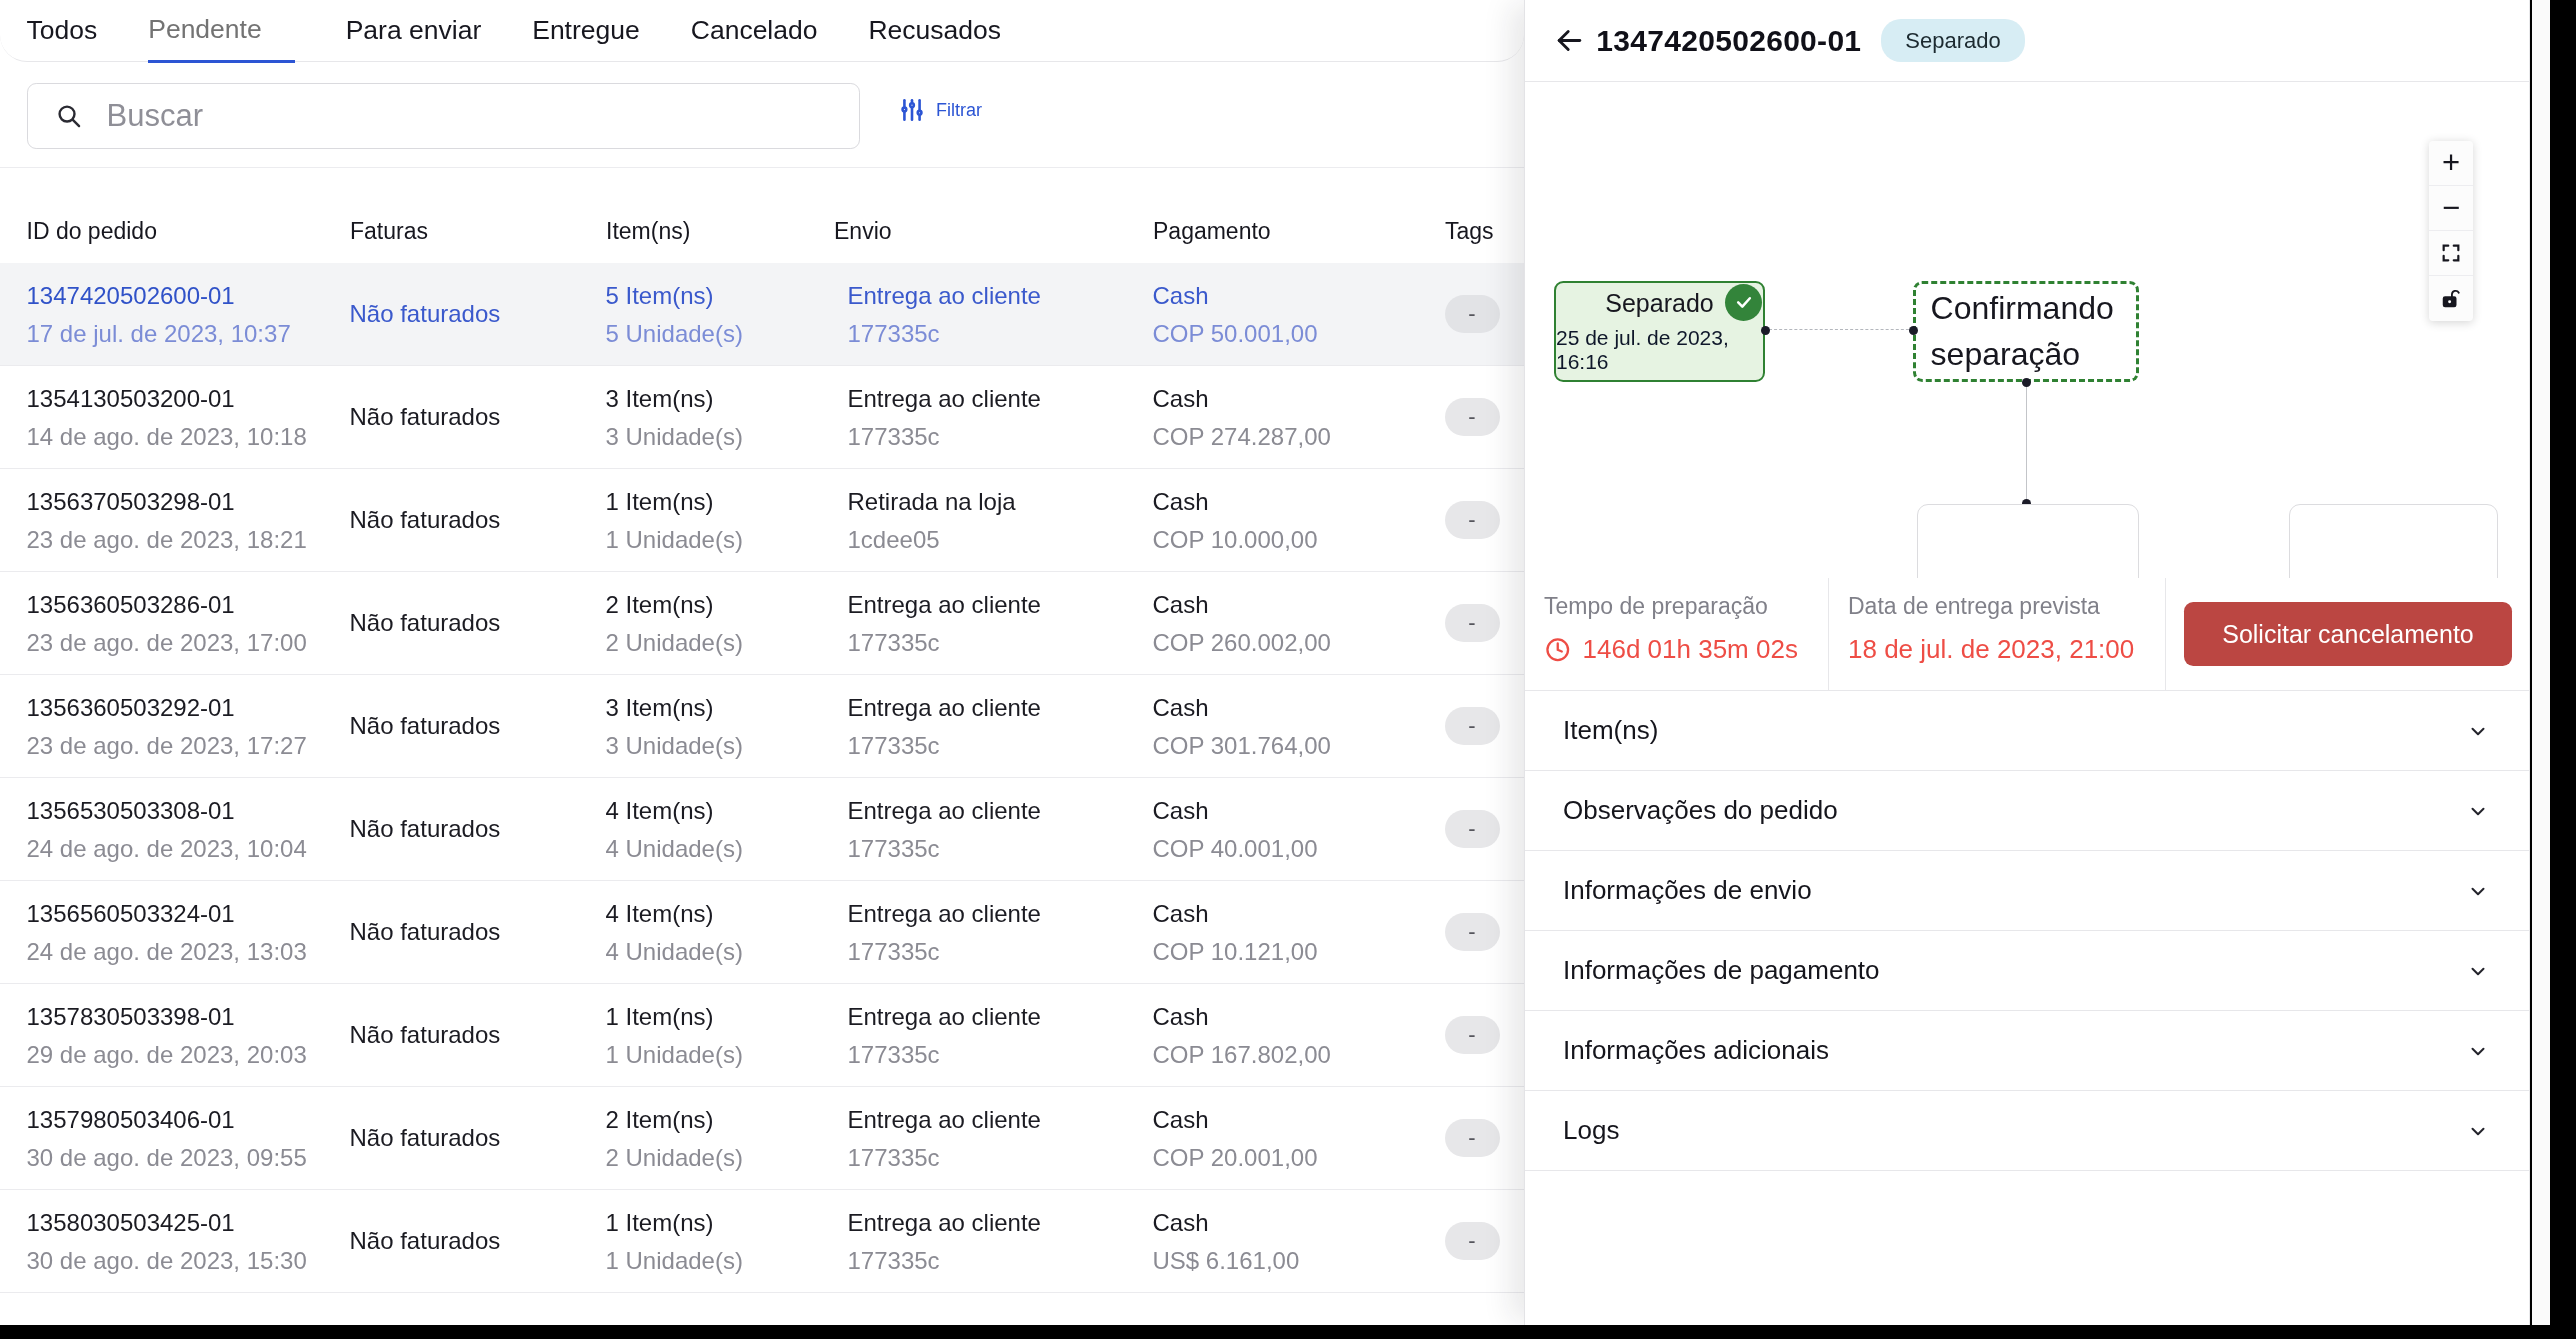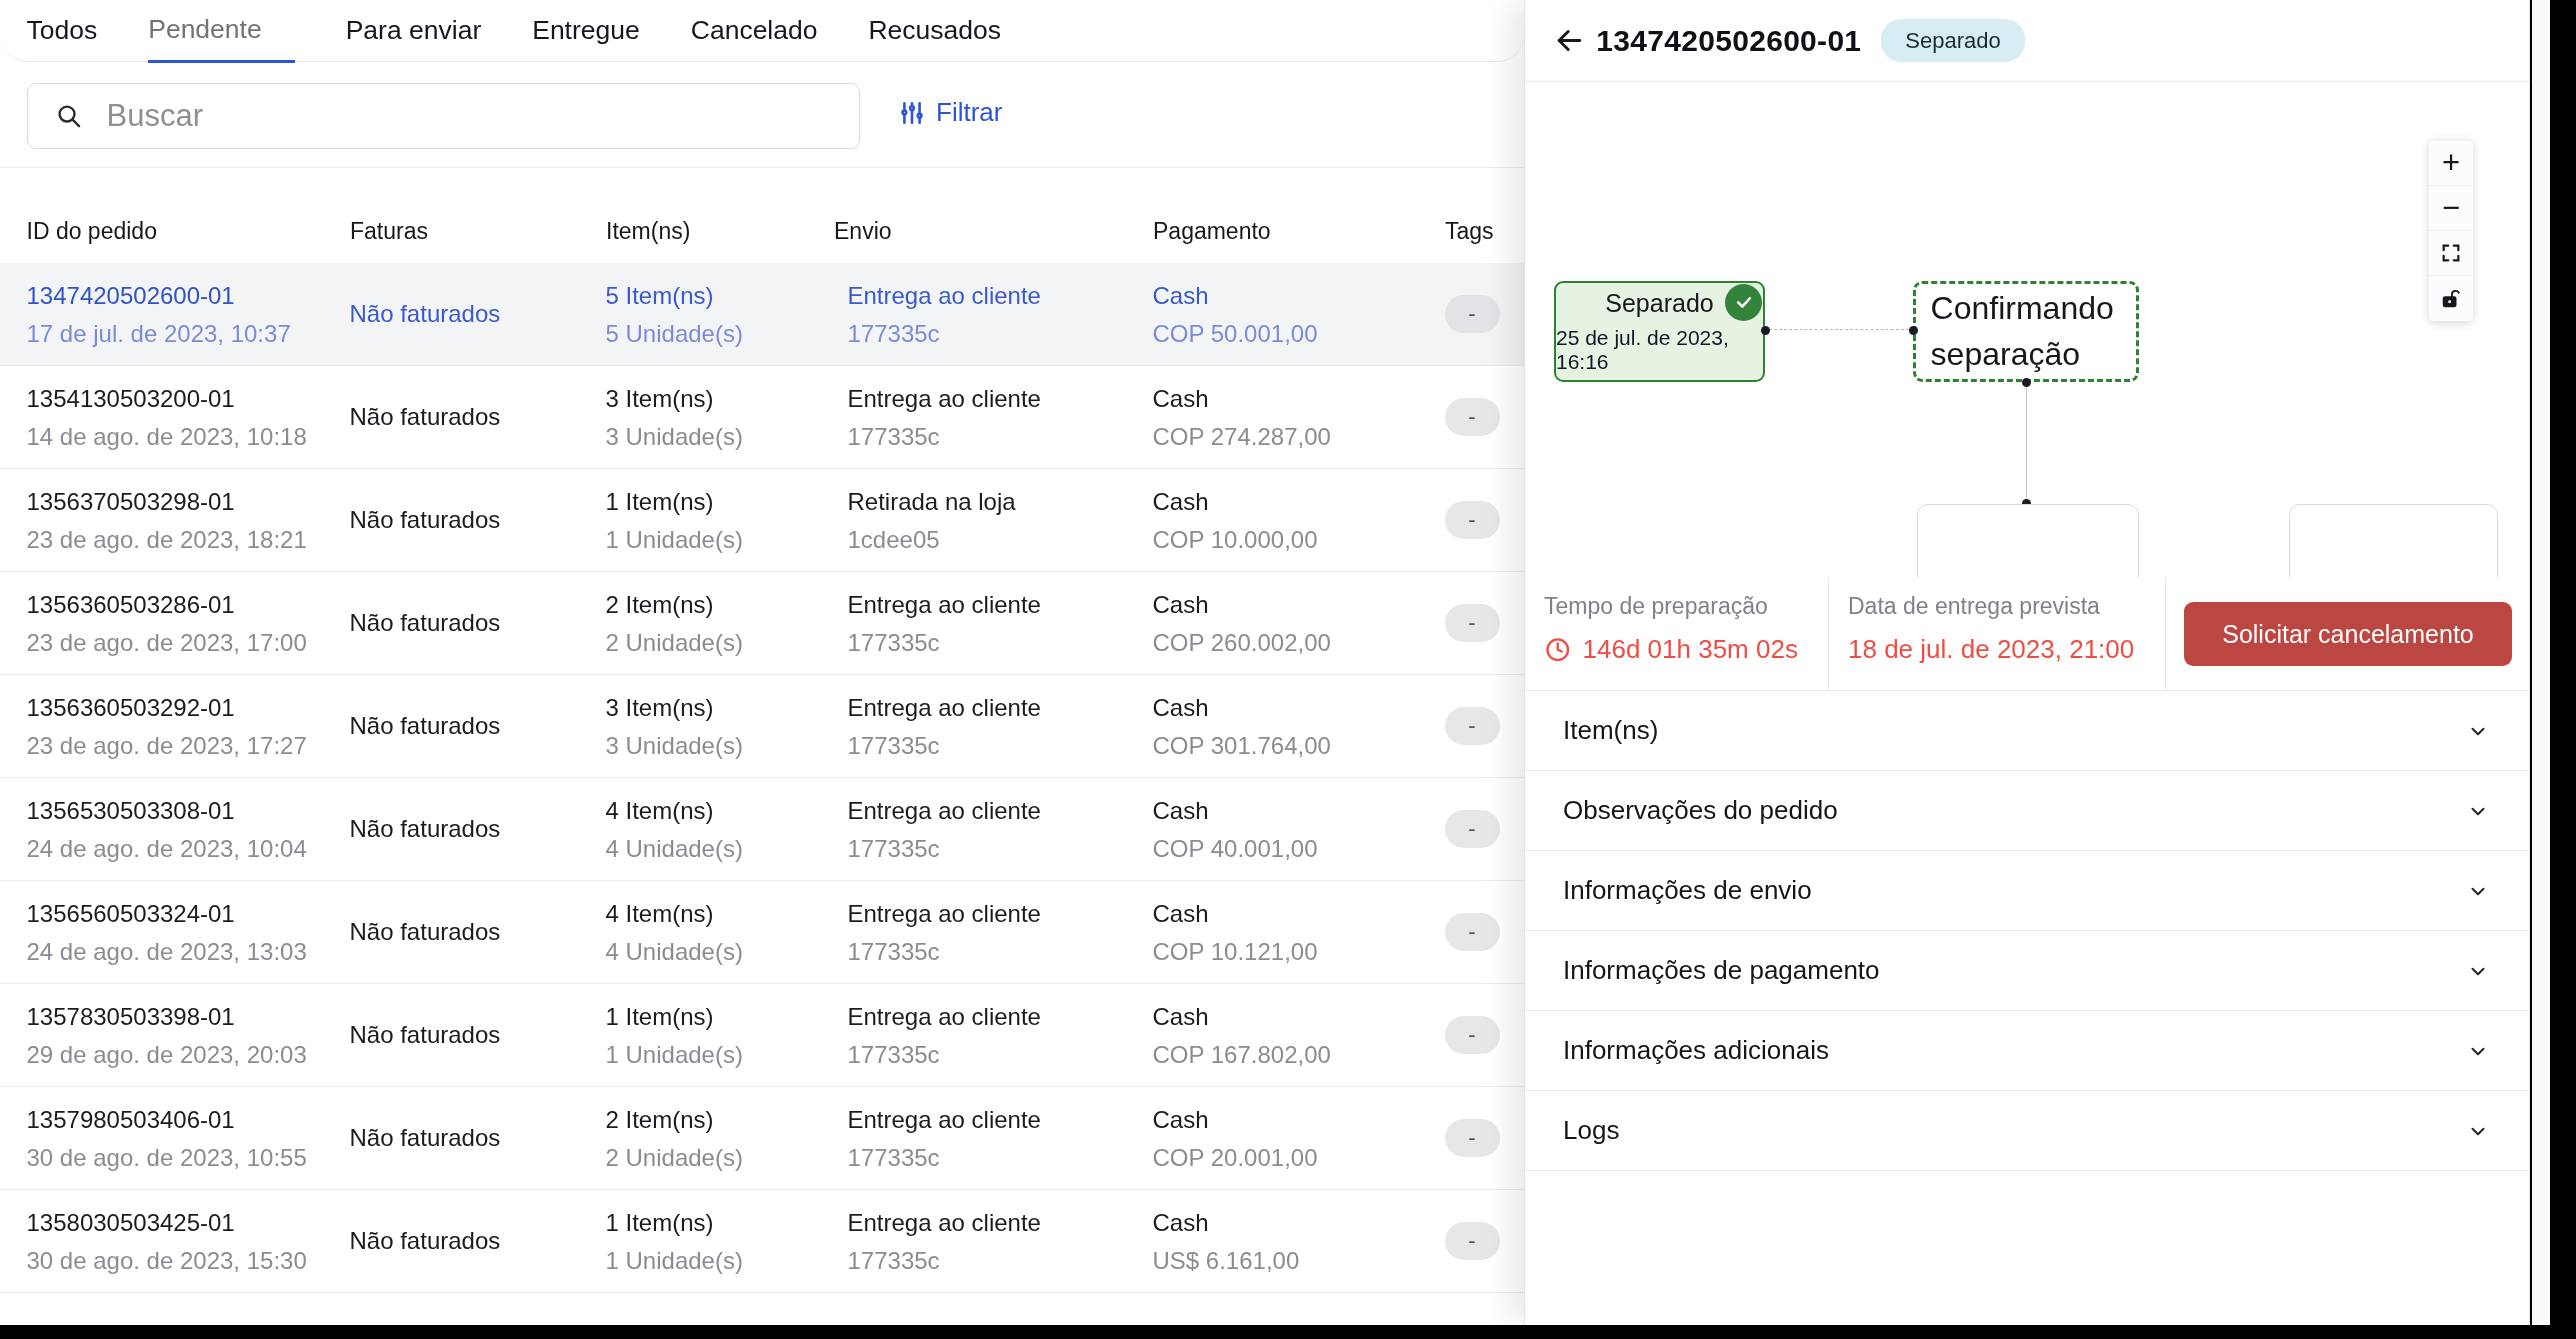--- a/index.html
+++ b/index.html
@@ -12,21 +12,21 @@
   
   .list-panel { position:absolute; left:0; top:0; width:1524px; height:1325px; background:#fff; }
   .tabs { height:62px; display:flex; align-items:stretch; padding-left:26.5px; gap:51px; border-bottom:1.8px solid #e7e7ea;border-radius:27px; }
   .tab { display:flex; align-items:center; font-size:26.5px; font-weight:500; color:#17171f; cursor:pointer; white-space:nowrap; }
   .tab.active { color:#737373; border-bottom:3.7px solid #2c55d4; margin-bottom:-1.8px; padding-right:33px; }
 
   .toolbar { position:relative; height:106px; border-bottom:0.9px solid #ececef; }
   .search-box { position:absolute; left:26.5px; top:21px; width:833px; height:66px; border:1.8px solid #dadade; border-radius:9.2px; display:flex; align-items:center; padding-left:27.5px; background:#fff; }
   .search-box input { border:none; outline:none; font-size:31px; color:#45454d; margin-left:24px; width:714px; font-family:inherit; background:transparent; }
   .search-box input::placeholder { color:#8f8f97; }
-  .filter-btn { position:absolute; left:899px; top:35px; display:flex; align-items:center; gap:11px; background:none; border:none; color:#2c55d4; font-size:26px; font-family:inherit; cursor:pointer; }
+  .filter-btn { position:absolute; left:899px; top:35px; display:flex; align-items:center; gap:11px; background:none; border:none; color:#2c55d4; font-size:18px; font-family:inherit; cursor:pointer; }
 
   .thead { position:relative; height:95px; }
   .thead span { position:absolute; top:50px; font-size:23px; font-weight:500; color:#17171f; }
   .tbody { position:relative; }
   .trow { position:relative; height:103px; border-bottom:0.9px solid #ebebee; display:grid; grid-template-columns:323px 256px 242px 305px 292px 1fr; padding-left:26.5px; align-items:start; }
   .trow.selected { background:#f3f4f6; }
   .cell { padding-top:19px; }
   .cell .l1 { font-size:24px; color:#1b1b22; line-height:1.15; }
   .cell .l2 { font-size:24px; color:#8b8b93; margin-top:10px; line-height:1.15; }
   .cell.single { padding-top:0; align-self:center; }
@@ -311,21 +311,21 @@
               <div class="l1">Cash</div>
               <div class="l2">COP 167.802,00</div>
             </div>
             <div class="cell" style="padding-top: 0px;">
               <div class="tagpill">-</div>
             </div>
           </div>
           <div class="trow">
             <div class="cell">
               <div class="l1 idlink">1357980503406-01</div>
-              <div class="l2">30 de ago. de 2023, 10:55</div>
+              <div class="l2">30 de ago. de 2023, 09:55</div>
             </div>
             <div class="cell single">
               <div class="l1">Não faturados</div>
             </div>
             <div class="cell">
               <div class="l1">2 Item(ns)</div>
               <div class="l2">2 Unidade(s)</div>
             </div>
             <div class="cell">
               <div class="l1">Entrega ao cliente</div>

